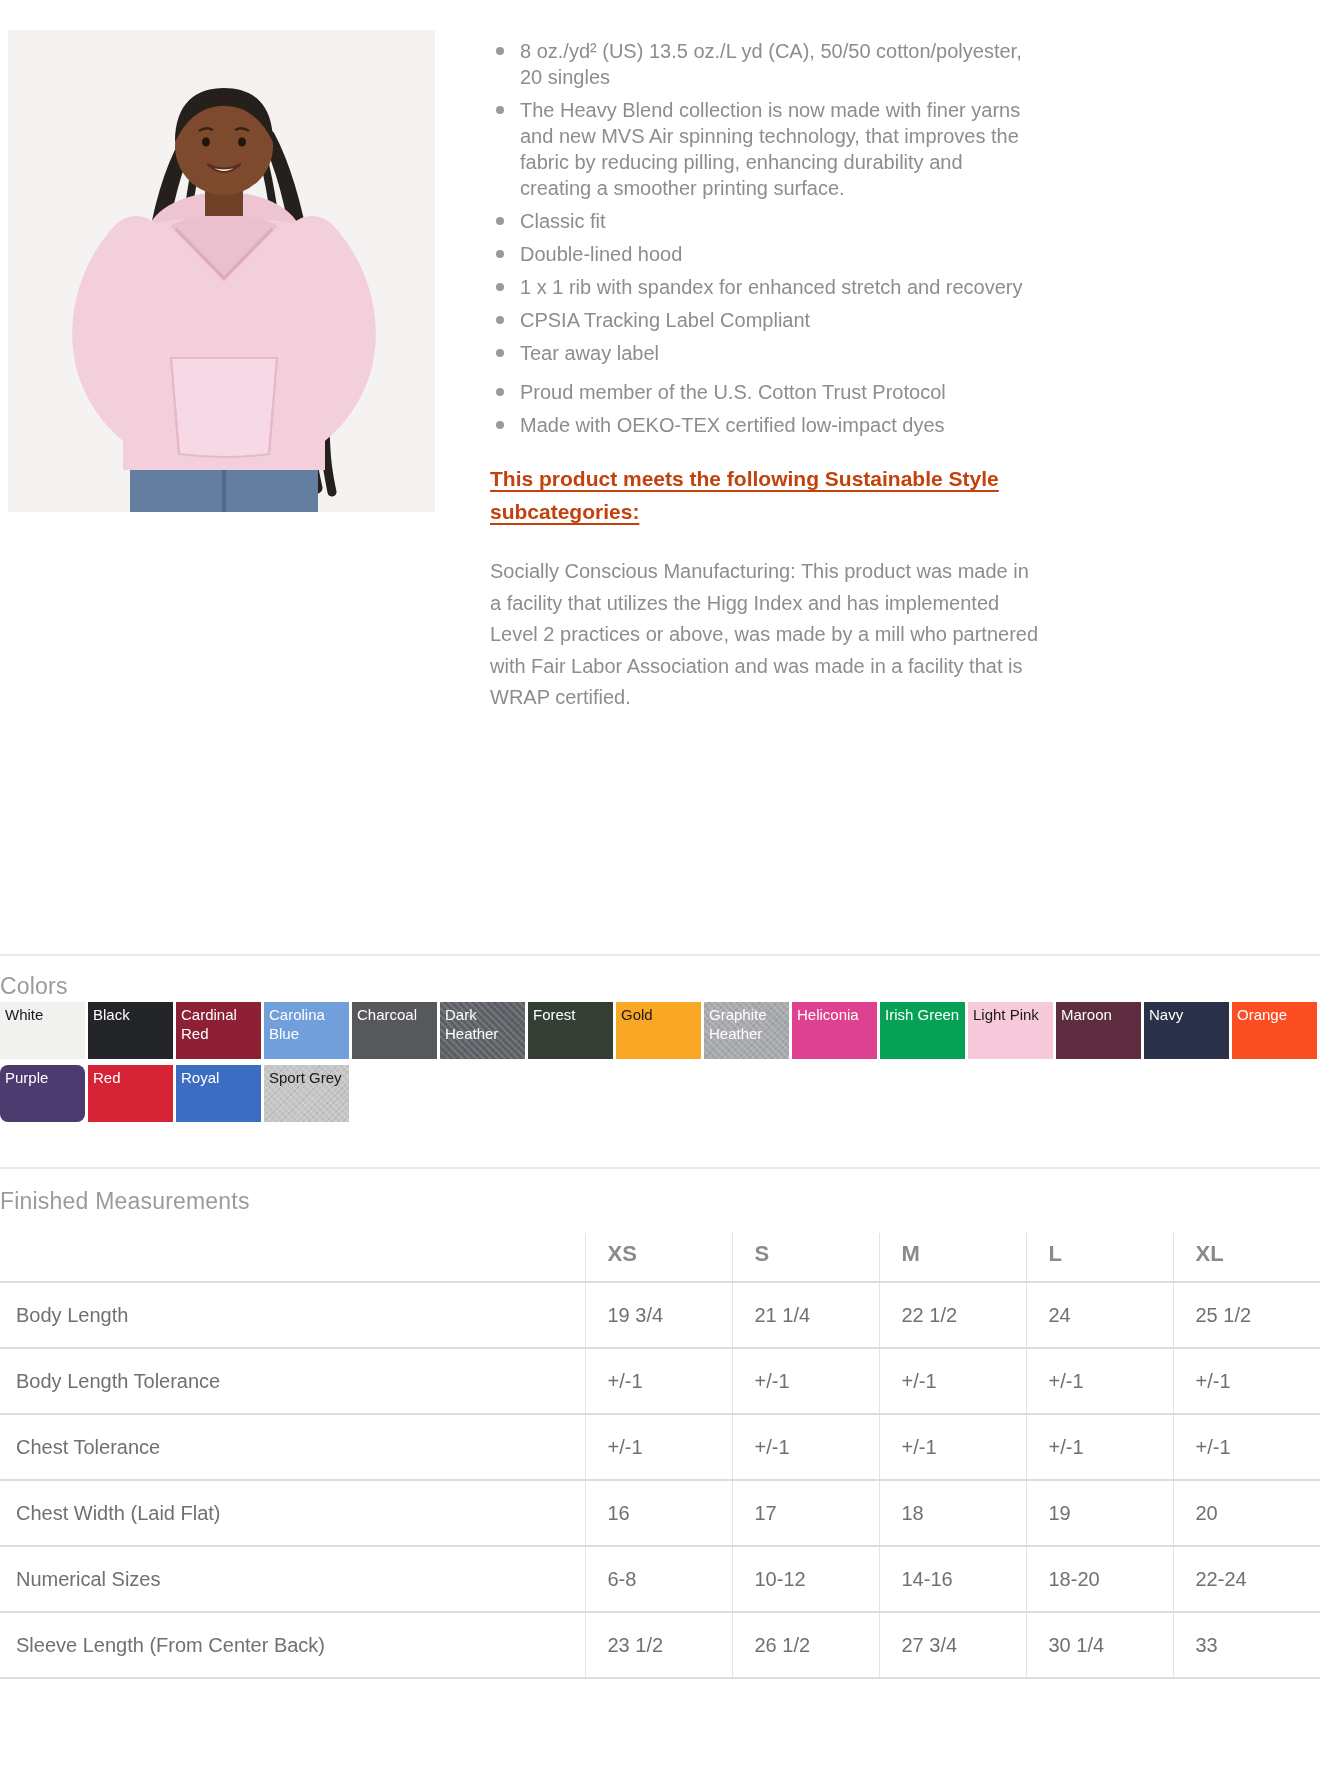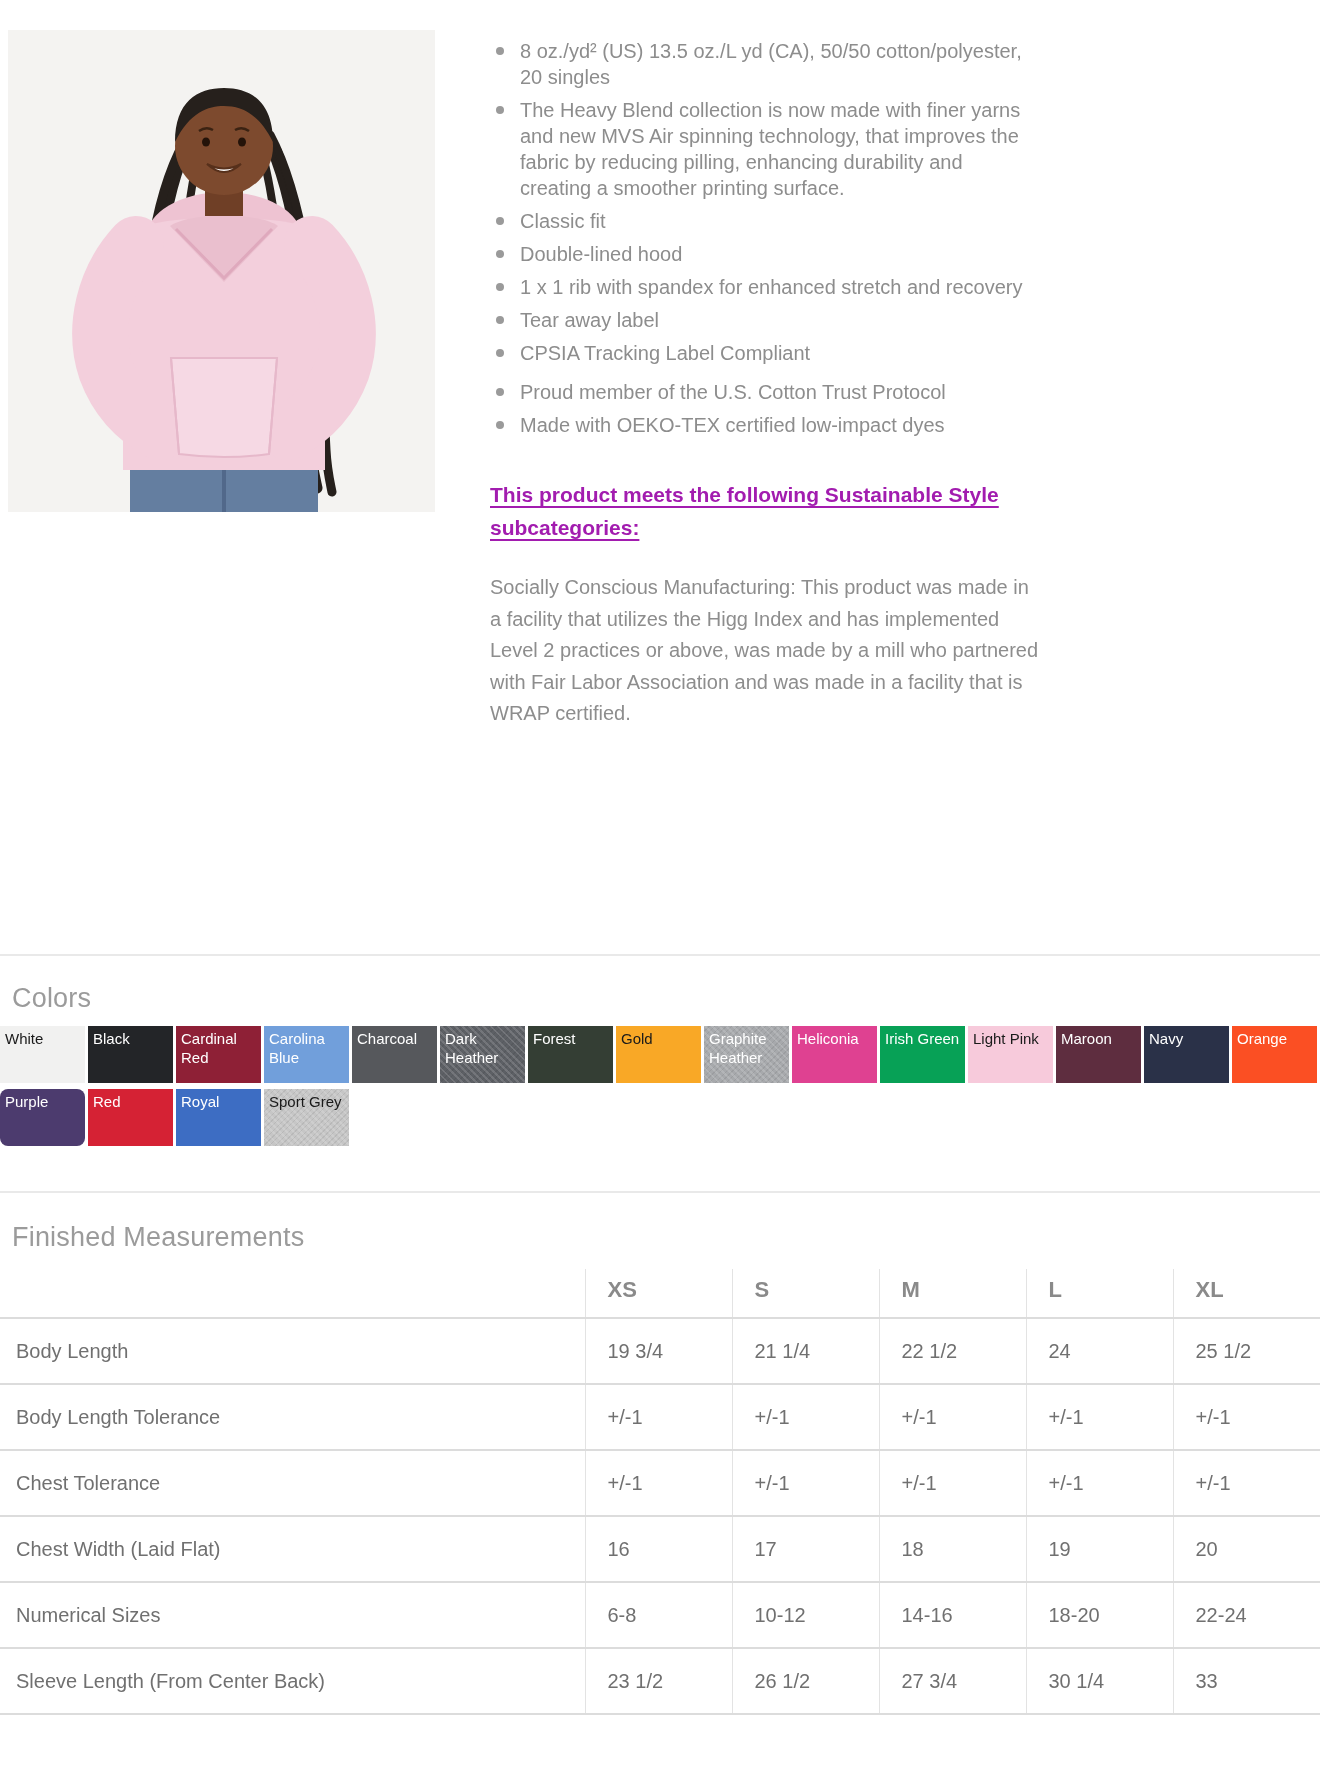--- a/index.html
+++ b/index.html
@@ -15,28 +15,28 @@
   ul.features{list-style:none;margin:0;padding:0;}
   ul.features li{
     position:relative;padding-left:30px;margin:0 0 7px 0;
     font-size:20px;line-height:26px;color:#8d8d8d;white-space:pre-line;
   }
   ul.features li::before{
     content:"";position:absolute;left:6px;top:9px;width:8px;height:8px;border-radius:50%;background:#9a9a9a;
   }
   ul.features.secondary{margin-top:13px;}
   .sustain-heading{
-    margin:40px 0 0 0;font-size:21px;line-height:33px;font-weight:bold;color:#a21caf;
+    margin:24px 0 0 0;font-size:21px;line-height:33px;font-weight:bold;color:#c2410c;
     text-decoration:underline;text-underline-offset:4px;text-decoration-thickness:2px;white-space:pre-line;
   }
   .para{margin:34px 0 0 0;font-size:20px;line-height:31.5px;color:#8d8d8d;white-space:pre-line;}
   .para.second{margin-top:28px;}
   
   .colors-section{padding:14px 0 45px 0;border-bottom:2px solid #e9e9e9;}
-  .section-title{margin:12px;font-size:27px;line-height:32px;font-weight:400;color:#9b9b9b;letter-spacing:.2px;}
+  .section-title{margin:0;font-size:23px;line-height:32px;font-weight:400;color:#9b9b9b;letter-spacing:.2px;}
   .swatches{display:flex;flex-wrap:wrap;gap:6px 3px;}
   .swatch{
     width:85px;height:57px;box-sizing:border-box;padding:3px 5px;
     font-size:15px;line-height:19px;overflow:hidden;flex:0 0 auto;
   }
   .swatch.heather{
     background-image:
       repeating-linear-gradient(45deg, rgba(255,255,255,.14) 0 2px, transparent 2px 5px),
       repeating-linear-gradient(-45deg, rgba(0,0,0,.07) 0 1px, transparent 1px 4px);
   }
@@ -111,22 +111,22 @@
     <ul class="features">
         <li>8 oz./yd² (US) 13.5 oz./L yd (CA), 50/50 cotton/polyester,
 20 singles</li>
         <li>The Heavy Blend collection is now made with finer yarns
 and new MVS Air spinning technology, that improves the
 fabric by reducing pilling, enhancing durability and
 creating a smoother printing surface.</li>
         <li>Classic fit</li>
         <li>Double-lined hood</li>
         <li>1 x 1 rib with spandex for enhanced stretch and recovery</li>
+        <li>CPSIA Tracking Label Compliant</li>
         <li>Tear away label</li>
-        <li>CPSIA Tracking Label Compliant</li>
       </ul>
     <ul class="features secondary">
         <li>Proud member of the U.S. Cotton Trust Protocol</li>
         <li>Made with OEKO-TEX certified low-impact dyes</li>
       </ul>
     <h3 class="sustain-heading">This product meets the following Sustainable Style
 subcategories:</h3>
     <p class="para second">Socially Conscious Manufacturing: This product was made in
 a facility that utilizes the Higg Index and has implemented
 Level 2 practices or above, was made by a mill who partnered

